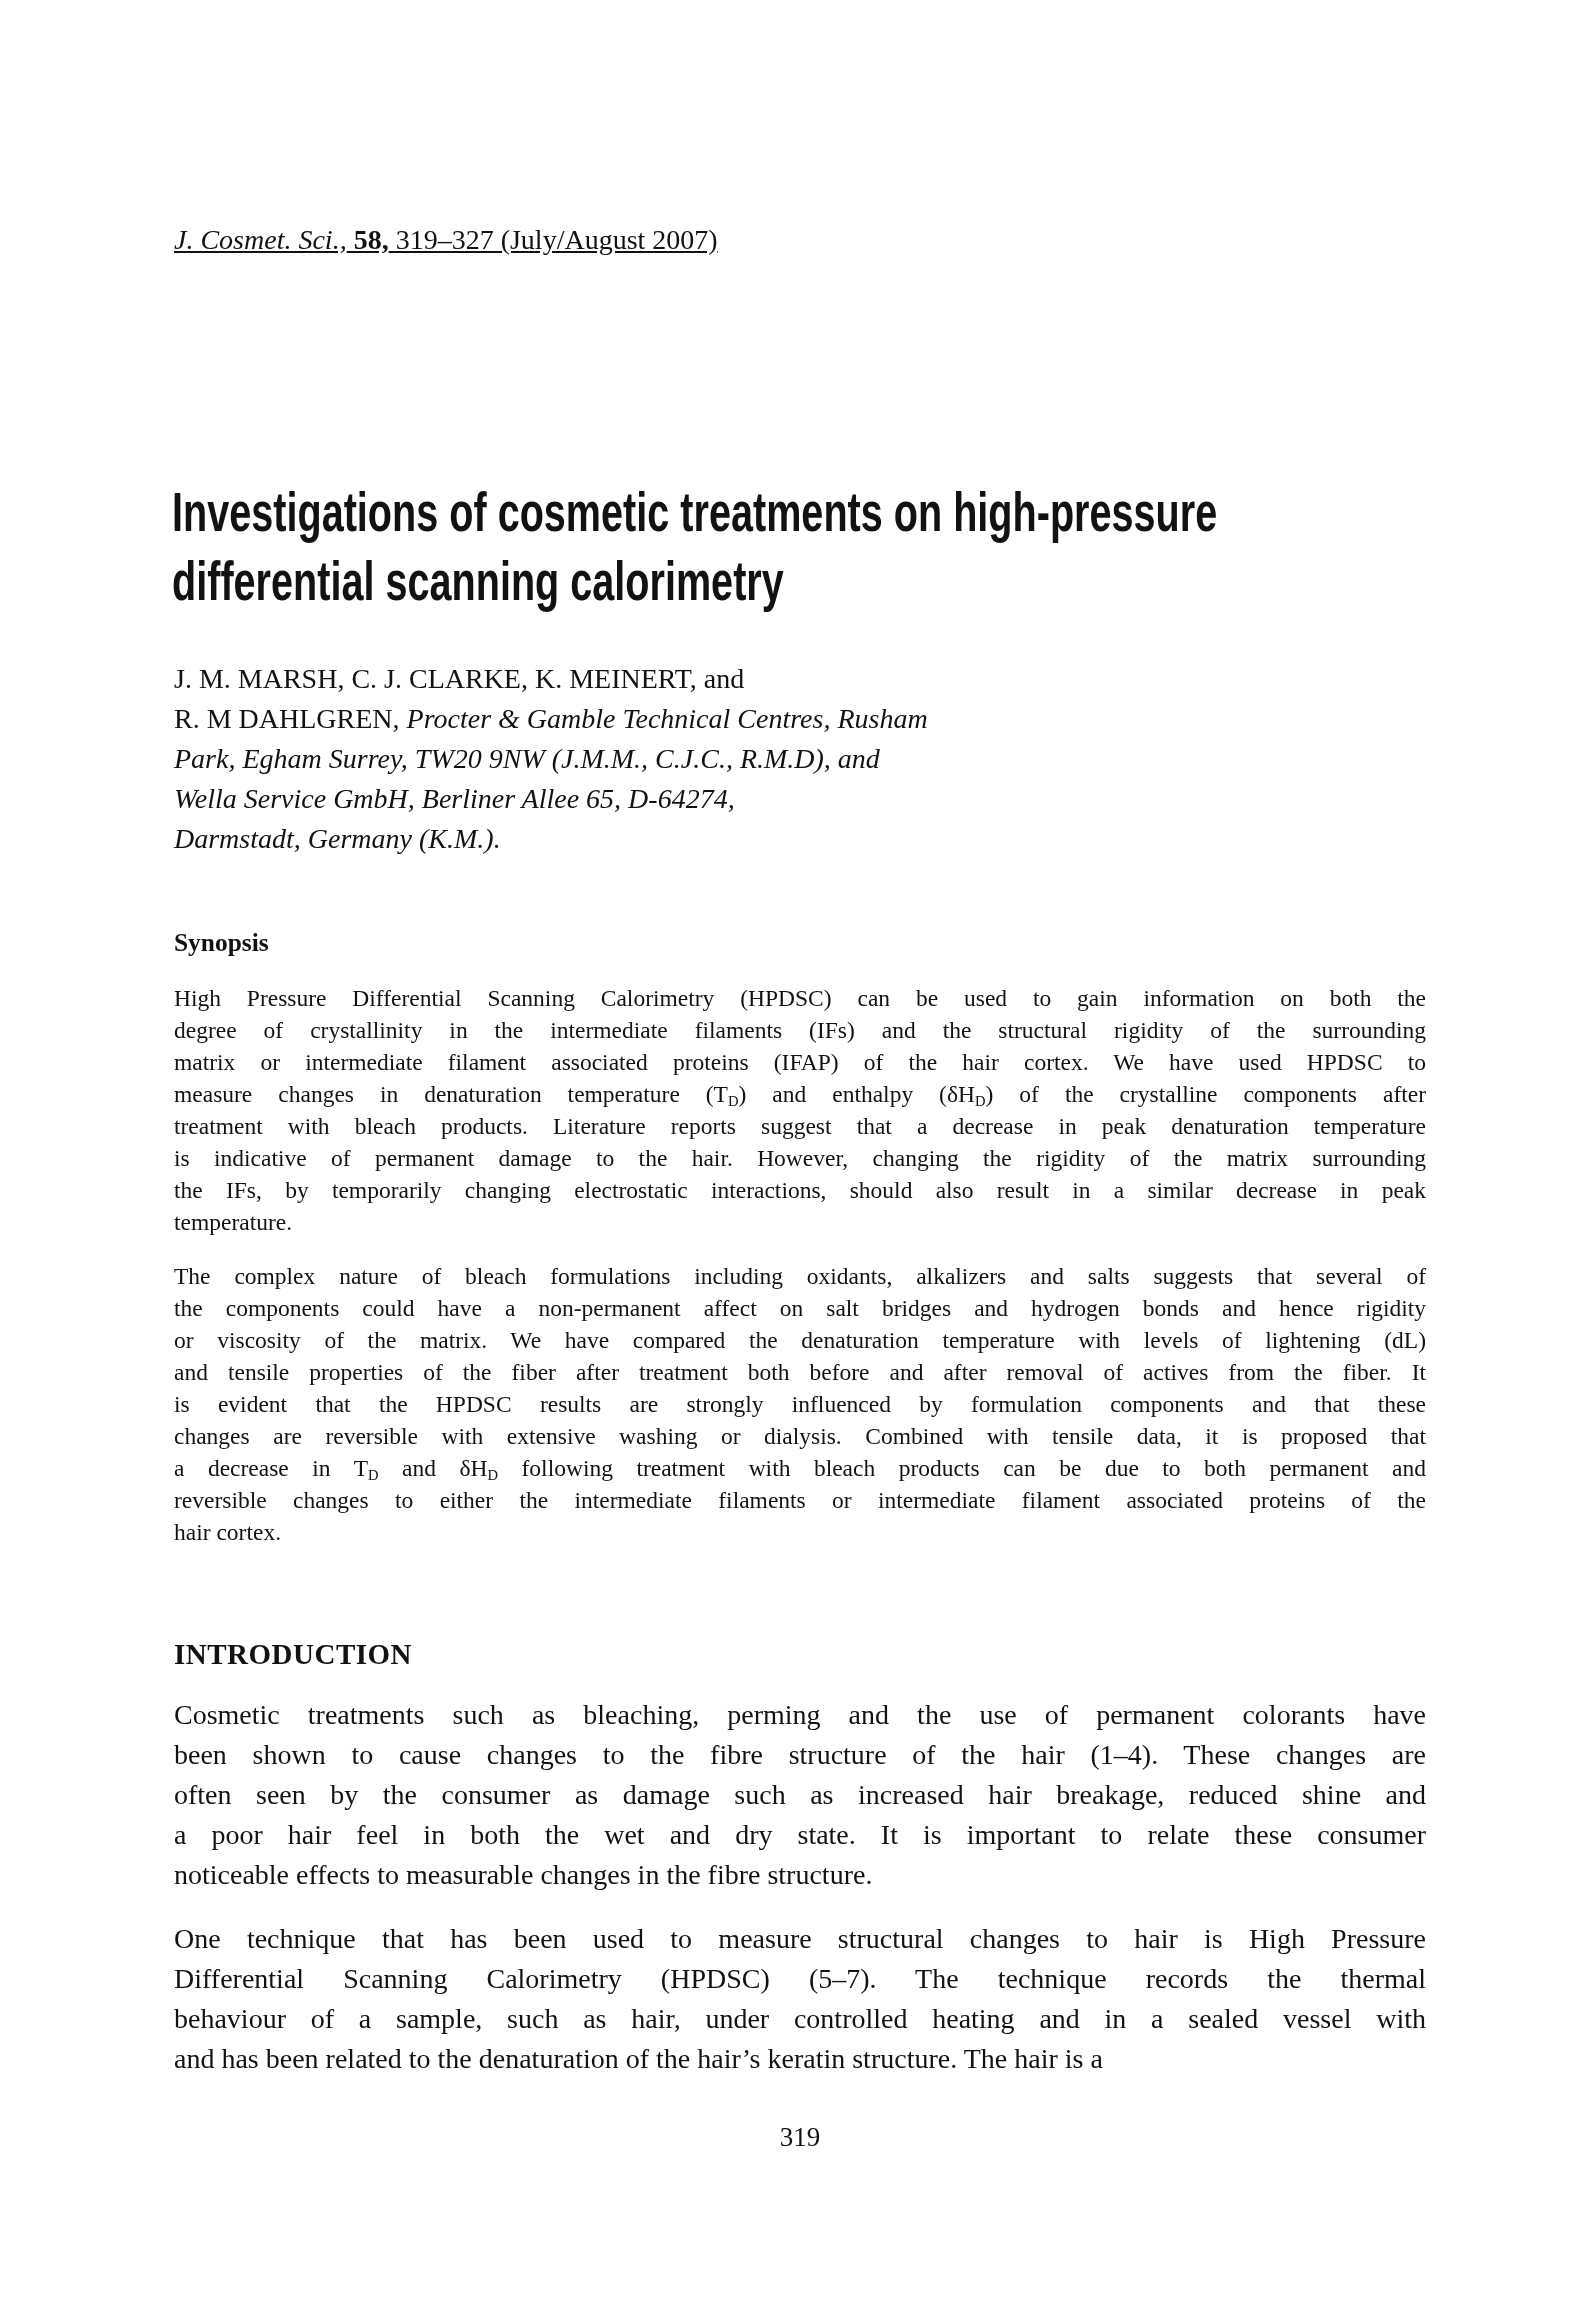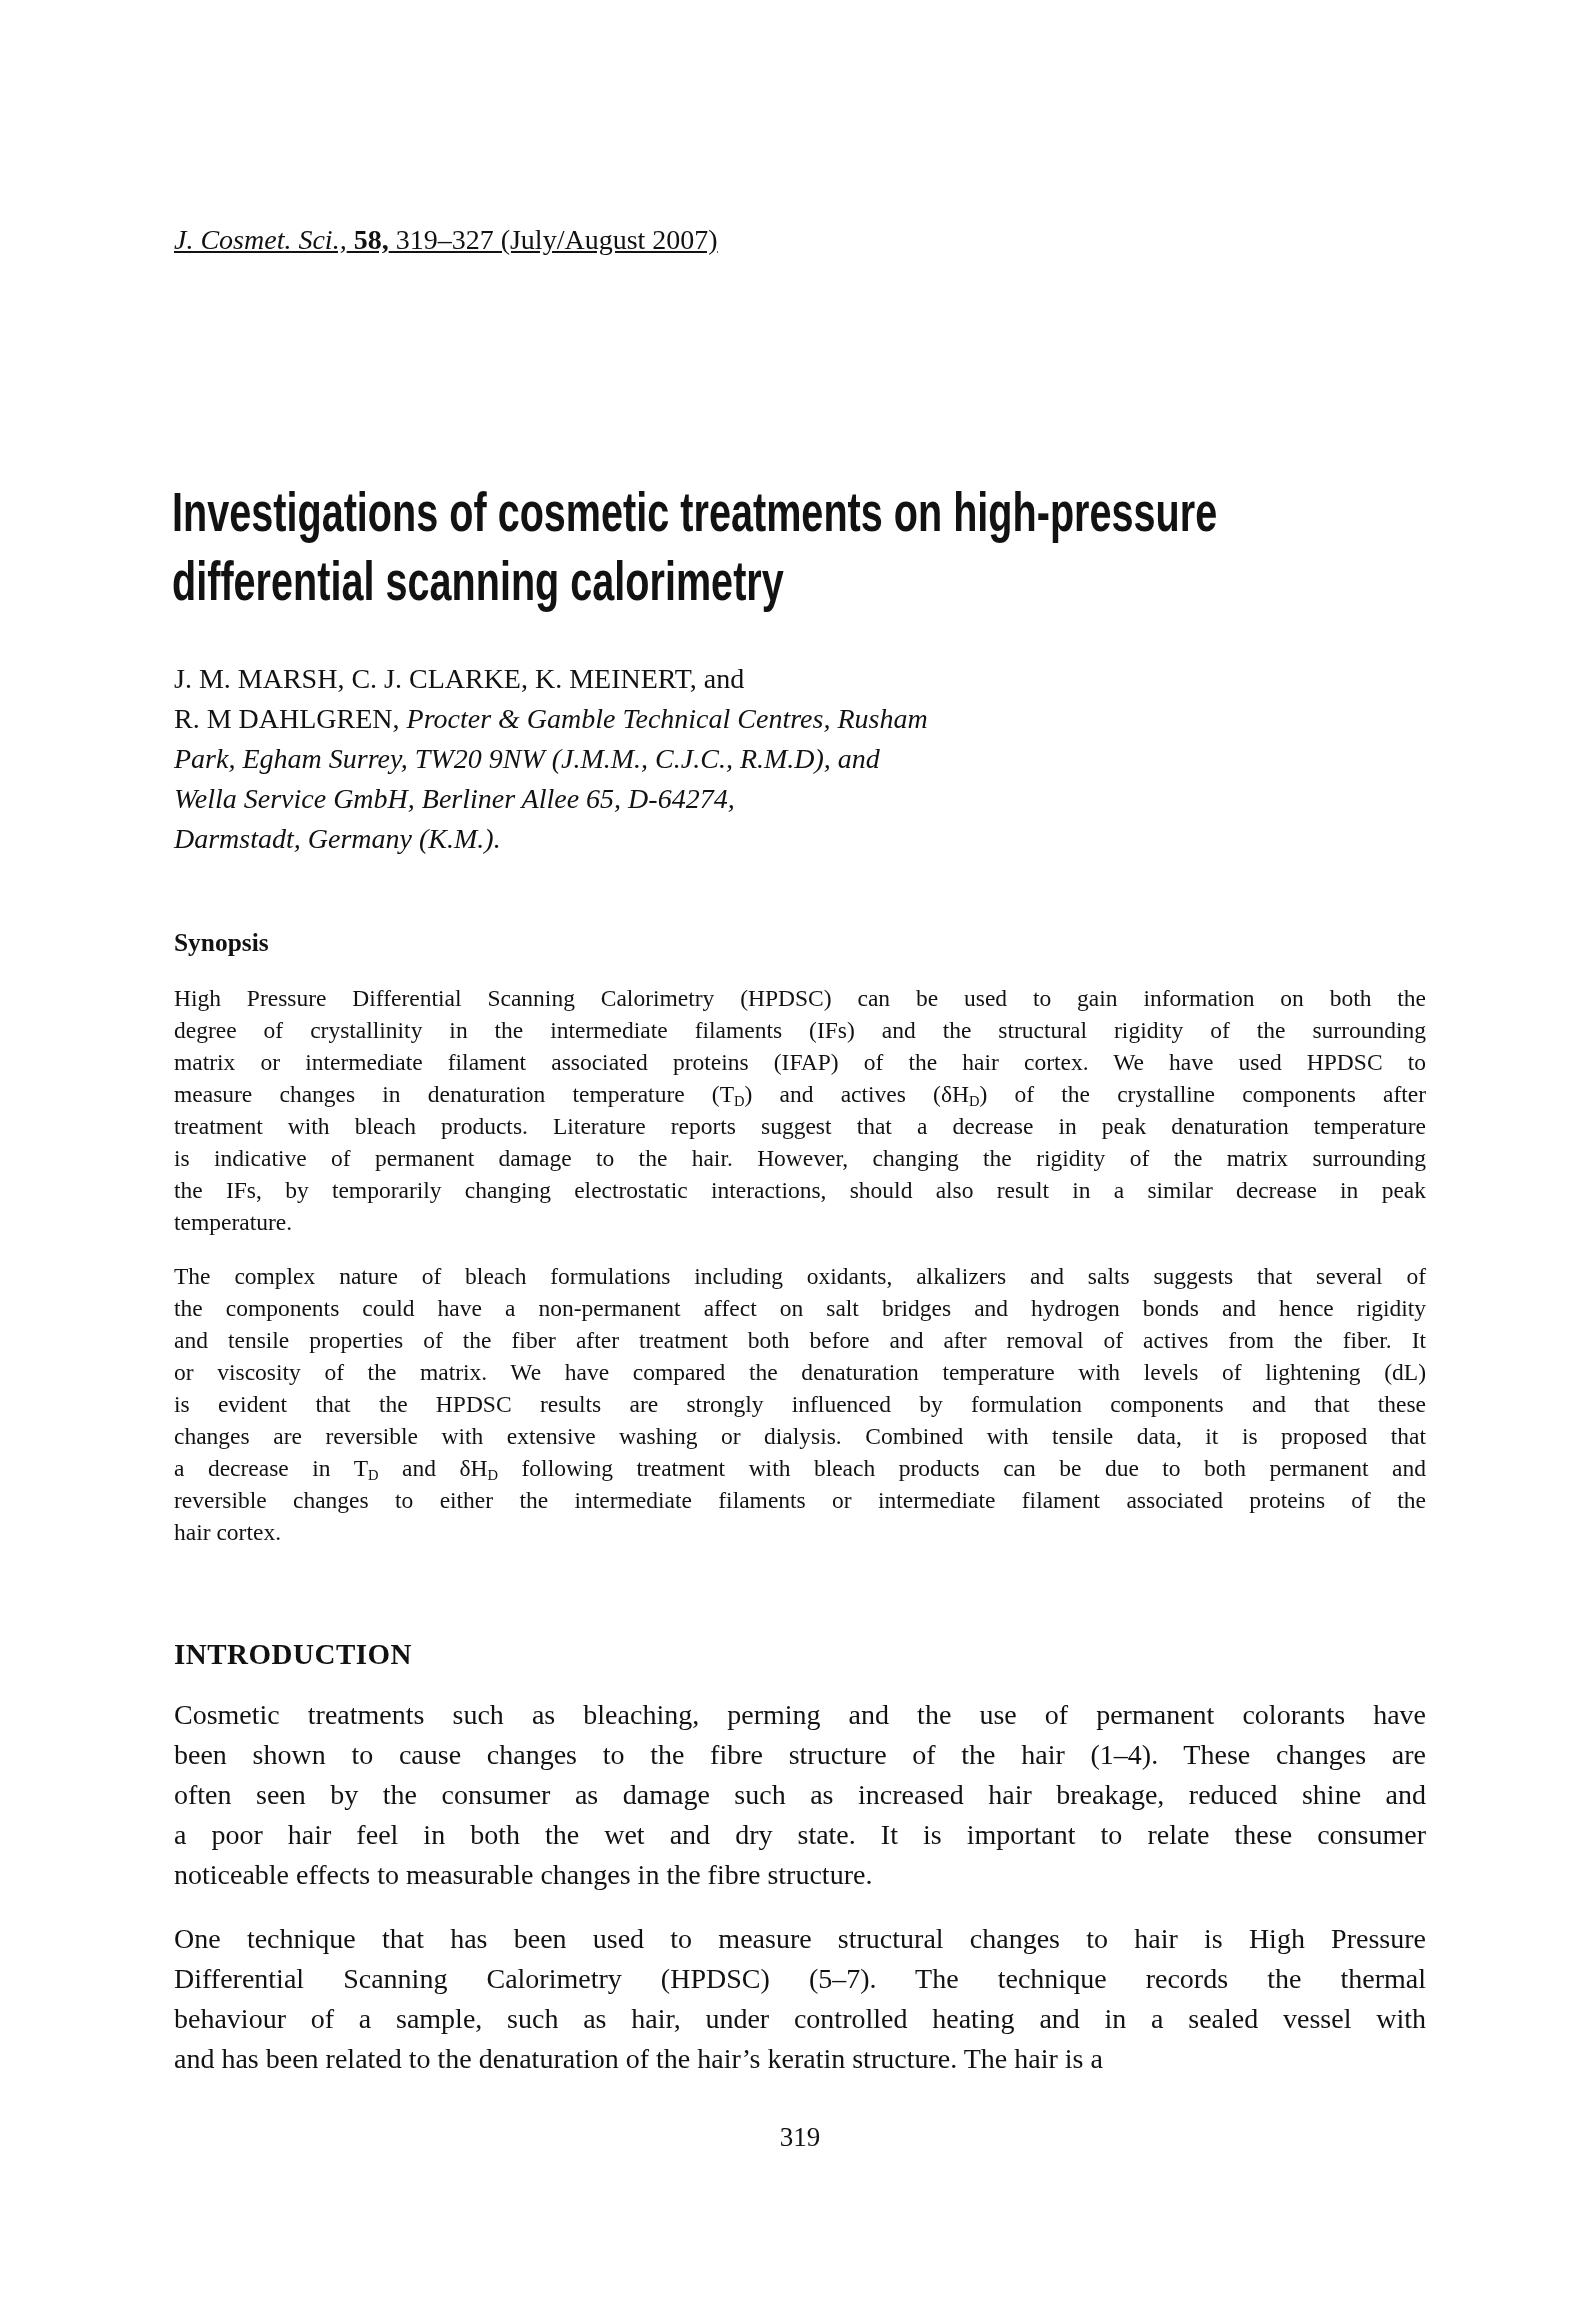--- a/index.html
+++ b/index.html
@@ -124,32 +124,32 @@
     <div class="ital">Wella Service GmbH, Berliner Allee 65, D-64274,</div>
     <div class="ital">Darmstadt, Germany (K.M.).</div>
   </div>
 
   <div class="synopsis-heading">Synopsis</div>
 
   <div class="syn-para p1">
     <div class="jline">High Pressure Differential Scanning Calorimetry (HPDSC) can be used to gain information on both the</div>
     <div class="jline">degree of crystallinity in the intermediate filaments (IFs) and the structural rigidity of the surrounding</div>
     <div class="jline">matrix or intermediate filament associated proteins (IFAP) of the hair cortex. We have used HPDSC to</div>
-    <div class="jline"><span>measure changes in denaturation temperature (T</span><sub class="subsc">D</sub><span>) and actives (δH</span><sub class="subsc">D</sub><span>) of the crystalline components after</span></div>
+    <div class="jline"><span>measure changes in denaturation temperature (T</span><sub class="subsc">D</sub><span>) and enthalpy (δH</span><sub class="subsc">D</sub><span>) of the crystalline components after</span></div>
     <div class="jline">treatment with bleach products. Literature reports suggest that a decrease in peak denaturation temperature</div>
     <div class="jline">is indicative of permanent damage to the hair. However, changing the rigidity of the matrix surrounding</div>
     <div class="jline">the IFs, by temporarily changing electrostatic interactions, should also result in a similar decrease in peak</div>
     <div class="jline-last">temperature.</div>
   </div>
 
   <div class="syn-para p2">
     <div class="jline">The complex nature of bleach formulations including oxidants, alkalizers and salts suggests that several of</div>
     <div class="jline">the components could have a non-permanent affect on salt bridges and hydrogen bonds and hence rigidity</div>
+    <div class="jline">or viscosity of the matrix. We have compared the denaturation temperature with levels of lightening (dL)</div>
     <div class="jline">and tensile properties of the fiber after treatment both before and after removal of actives from the fiber. It</div>
-    <div class="jline">or viscosity of the matrix. We have compared the denaturation temperature with levels of lightening (dL)</div>
     <div class="jline">is evident that the HPDSC results are strongly influenced by formulation components and that these</div>
     <div class="jline">changes are reversible with extensive washing or dialysis. Combined with tensile data, it is proposed that</div>
     <div class="jline"><span>a decrease in T</span><sub class="subsc">D</sub><span> and δH</span><sub class="subsc">D</sub><span> following treatment with bleach products can be due to both permanent and</span></div>
     <div class="jline">reversible changes to either the intermediate filaments or intermediate filament associated proteins of the</div>
     <div class="jline-last">hair cortex.</div>
   </div>
 
   <div class="intro-heading">INTRODUCTION</div>
 
   <div class="intro-para p1">

